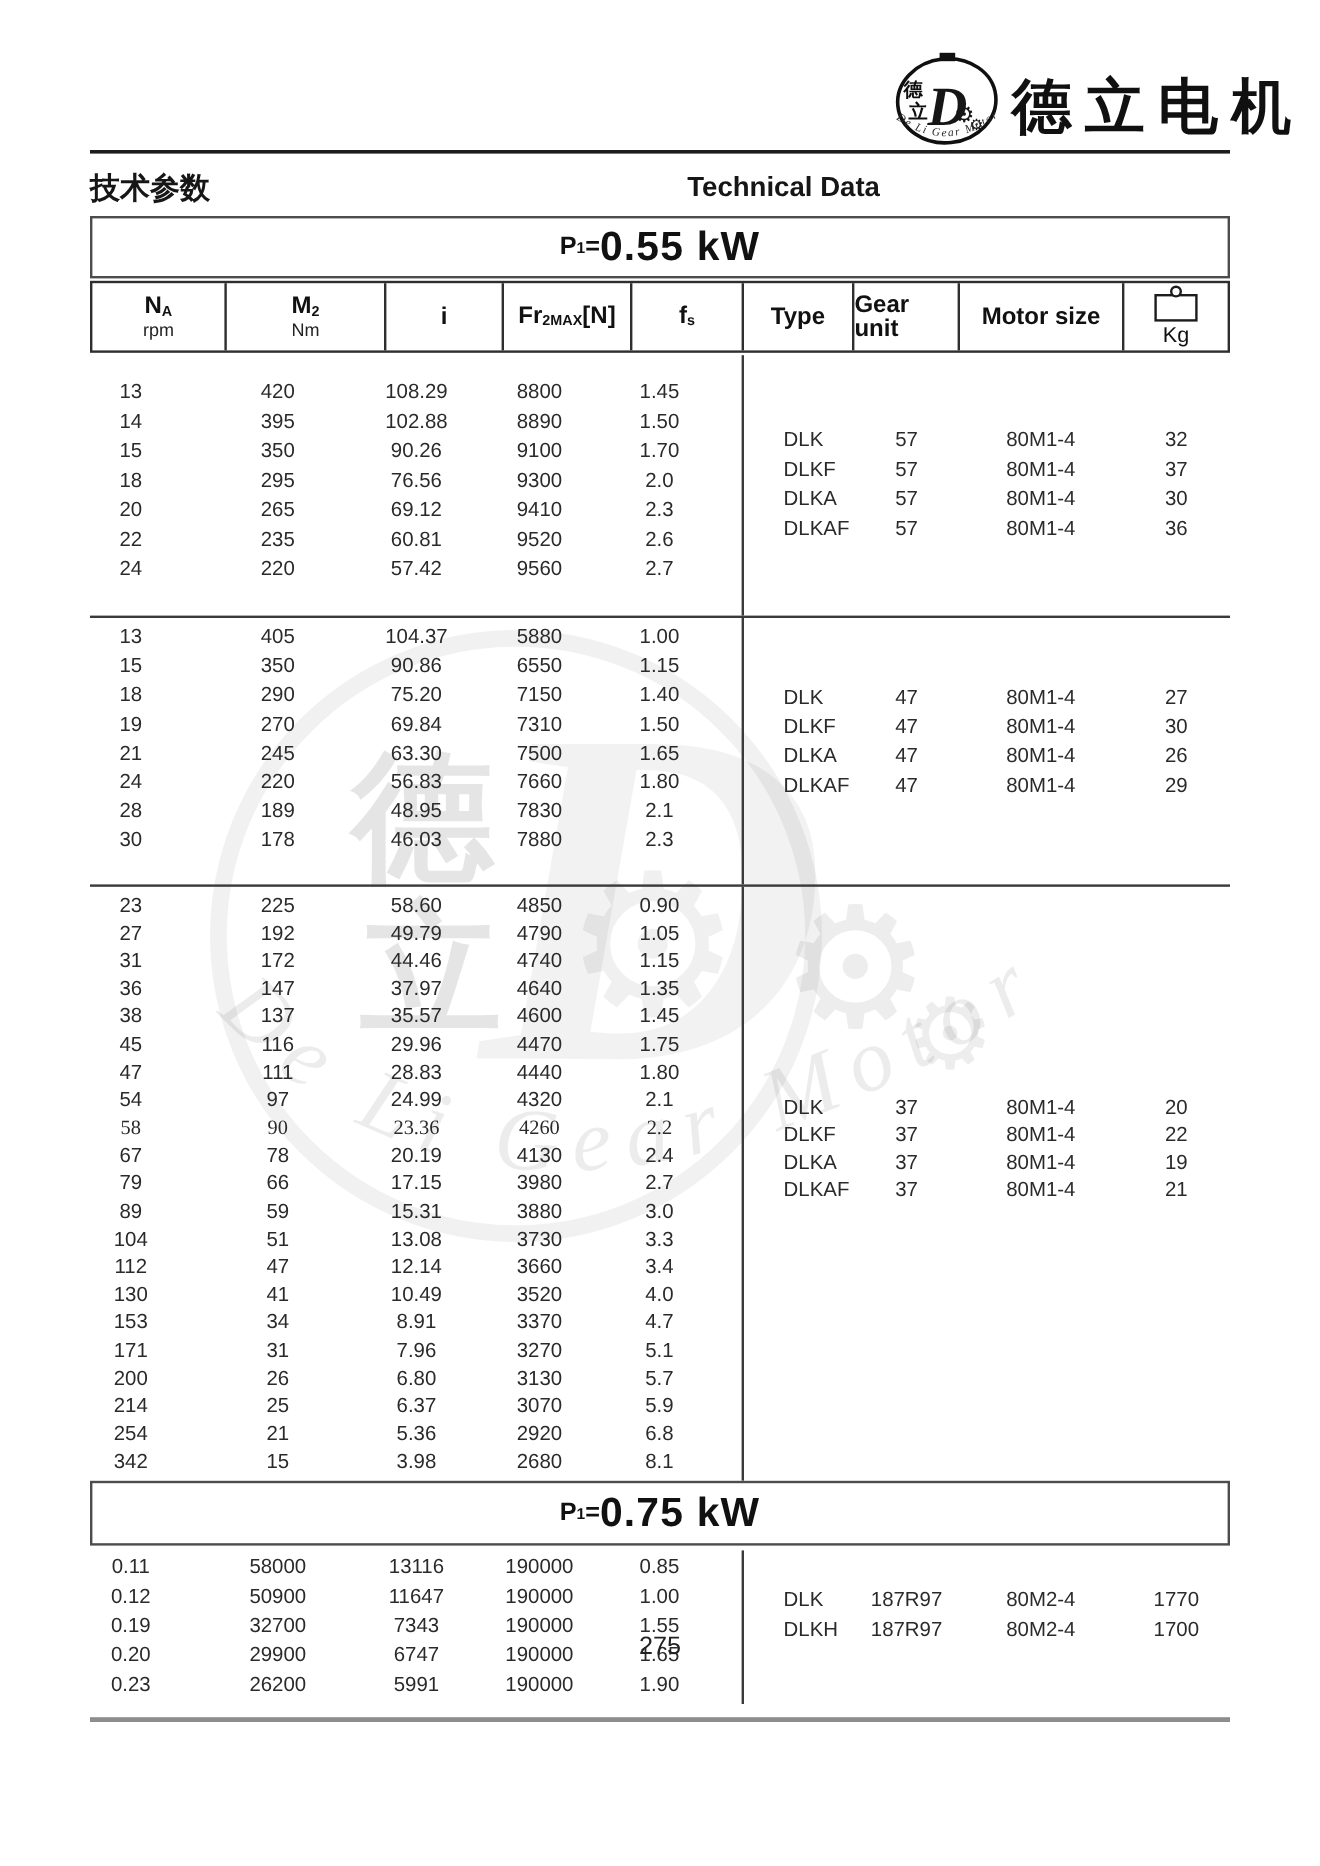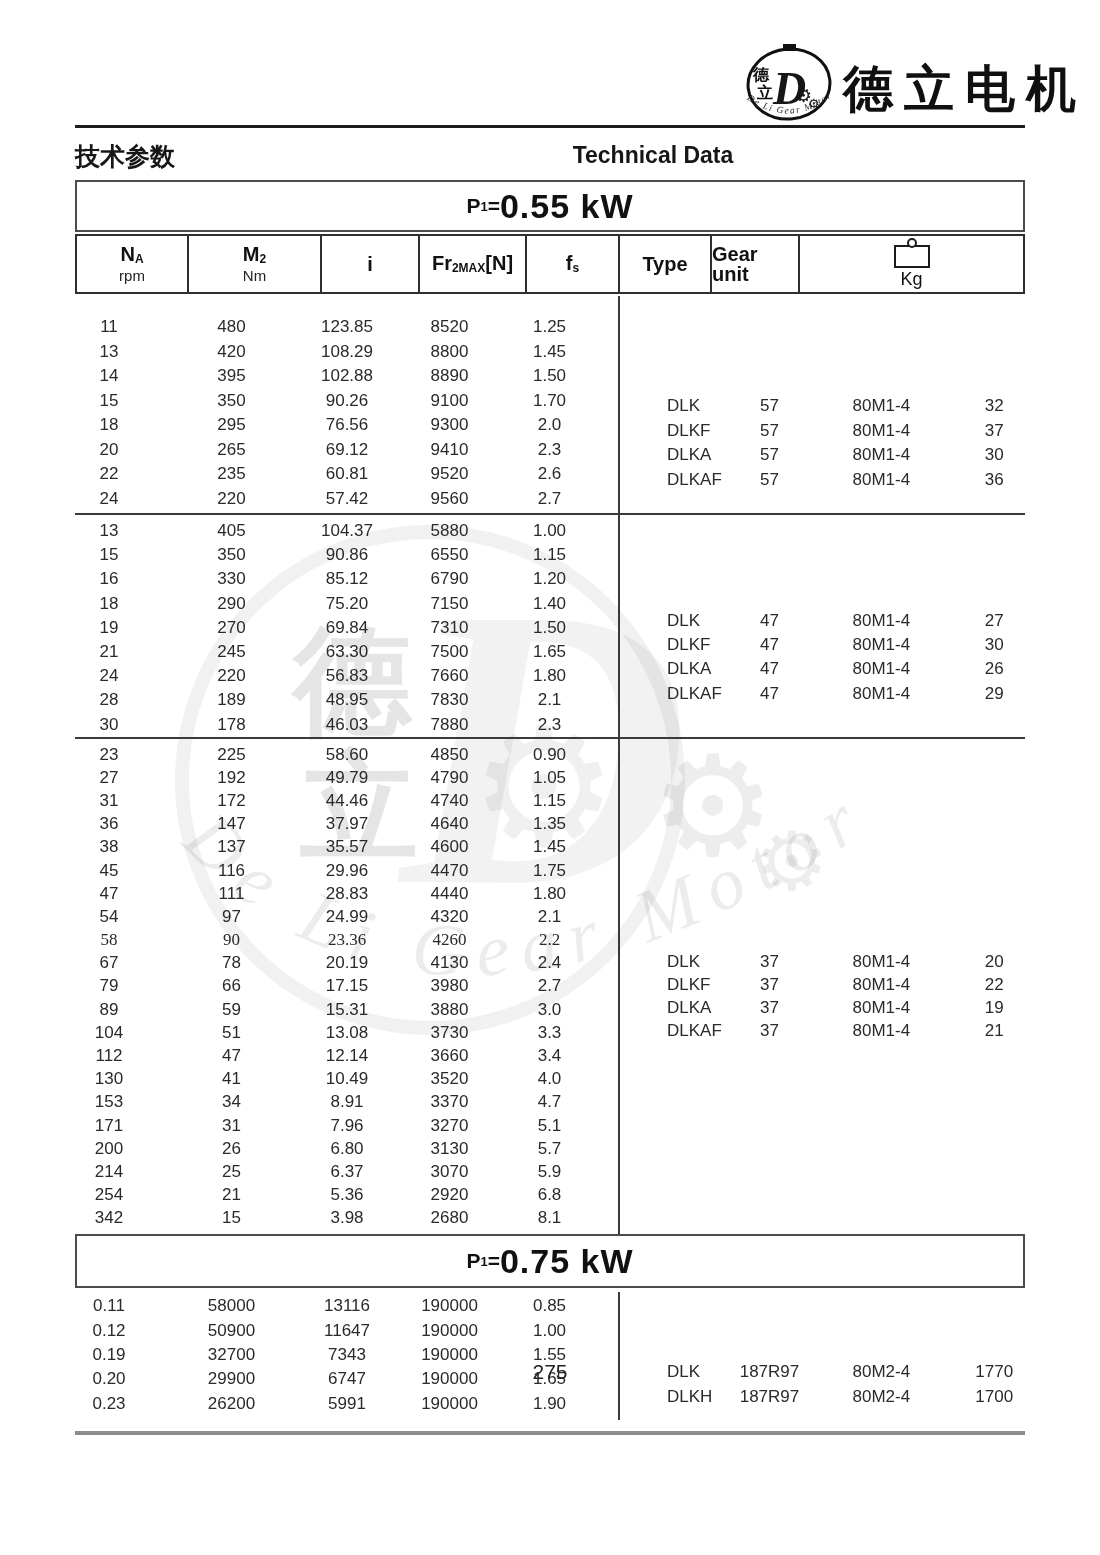--- a/index.html
+++ b/index.html
@@ -58,21 +58,21 @@
   .sec1{top:296px;height:217px;}
   .sec2{top:513px;height:224px;}
   .sec3{top:737px;height:497px;}
   .sec4{top:1292px;height:128px;}
   .rows{width:543px;box-sizing:border-box;}
   .sec1 .rows{padding-top:19px;} .sec2 .rows{padding-top:4px;}
   .sec3 .rows{padding-top:4px;}  .sec4 .rows{padding-top:2px;}
   .table-row{display:flex;align-items:center;transform:translateX(-22px);}
   .cell{text-align:center;font-size:17px;color:#2a2a2a;box-sizing:border-box;}
   .right-panel{width:407px;border-left:2px solid #3a3a3a;position:relative;box-sizing:border-box;}
-  .models{position:absolute;left:14px;width:100%;margin-top:39px;}
+  .models{position:absolute;left:0;width:100%;}
   .model-row{display:flex;align-items:center;}
   .mcell{font-size:17px;color:#2a2a2a;box-sizing:border-box;text-align:center;}
   .m0{width:92px;text-align:left;padding-left:33px;}
   .m1{width:88px;} .m2{width:137px;} .m3{width:90px;}
   
   .footer-rule{position:absolute;left:75px;top:1431px;width:950px;height:4px;background:#8d8d8d;z-index:2;}
   .page-number{position:absolute;left:0;width:1100px;top:1360px;text-align:center;font-size:21px;color:#222;z-index:2;}
 </style>
 </head>
 <body>
@@ -136,35 +136,31 @@
     </div>
     <div class="th c4">
       <div class="th-main"><span>f</span><span class="th-sub">s</span></div>
     </div>
     <div class="th c5">
       <div class="th-main">Type</div>
     </div>
     <div class="th c6">
       <div class="th-main">Gear unit</div>
     </div>
+    <div class="th c7">
+      <div class="th-main">Motor size</div>
+    </div>
     <div class="th c8">
       <div class="weight-icon"></div>
       <div class="th-kg">Kg</div>
     </div>
   </div>
 
   <div class="section sec1">
     <div class="rows">
-        <div class="table-row" style="height: 24.5px;">
-          <div class="cell c0">11</div>
-          <div class="cell c1">480</div>
-          <div class="cell c2">123.85</div>
-          <div class="cell c3">8520</div>
-          <div class="cell c4">1.25</div>
-        </div>
         <div class="table-row" style="height: 24.5px;">
           <div class="cell c0">13</div>
           <div class="cell c1">420</div>
           <div class="cell c2">108.29</div>
           <div class="cell c3">8800</div>
           <div class="cell c4">1.45</div>
         </div>
         <div class="table-row" style="height: 24.5px;">
           <div class="cell c0">14</div>
           <div class="cell c1">395</div>
@@ -245,27 +241,20 @@
           <div class="cell c2">104.37</div>
           <div class="cell c3">5880</div>
           <div class="cell c4">1.00</div>
         </div>
         <div class="table-row" style="height: 24.2px;">
           <div class="cell c0">15</div>
           <div class="cell c1">350</div>
           <div class="cell c2">90.86</div>
           <div class="cell c3">6550</div>
           <div class="cell c4">1.15</div>
-        </div>
-        <div class="table-row" style="height: 24.2px;">
-          <div class="cell c0">16</div>
-          <div class="cell c1">330</div>
-          <div class="cell c2">85.12</div>
-          <div class="cell c3">6790</div>
-          <div class="cell c4">1.20</div>
         </div>
         <div class="table-row" style="height: 24.2px;">
           <div class="cell c0">18</div>
           <div class="cell c1">290</div>
           <div class="cell c2">75.20</div>
           <div class="cell c3">7150</div>
           <div class="cell c4">1.40</div>
         </div>
         <div class="table-row" style="height: 24.2px;">
           <div class="cell c0">19</div>

